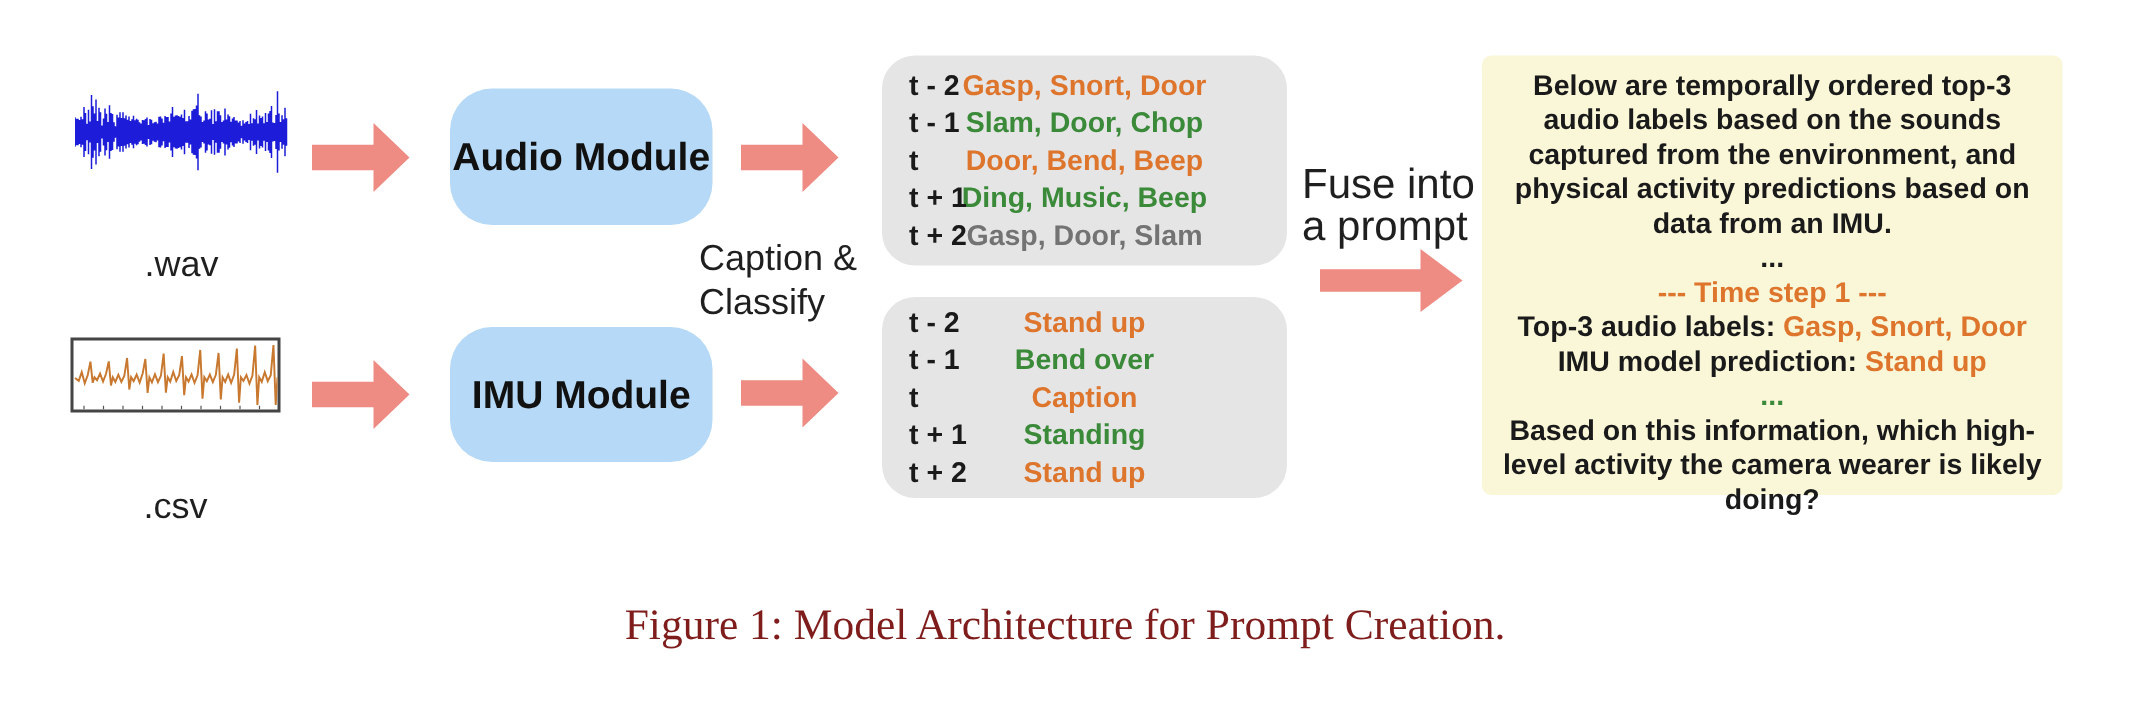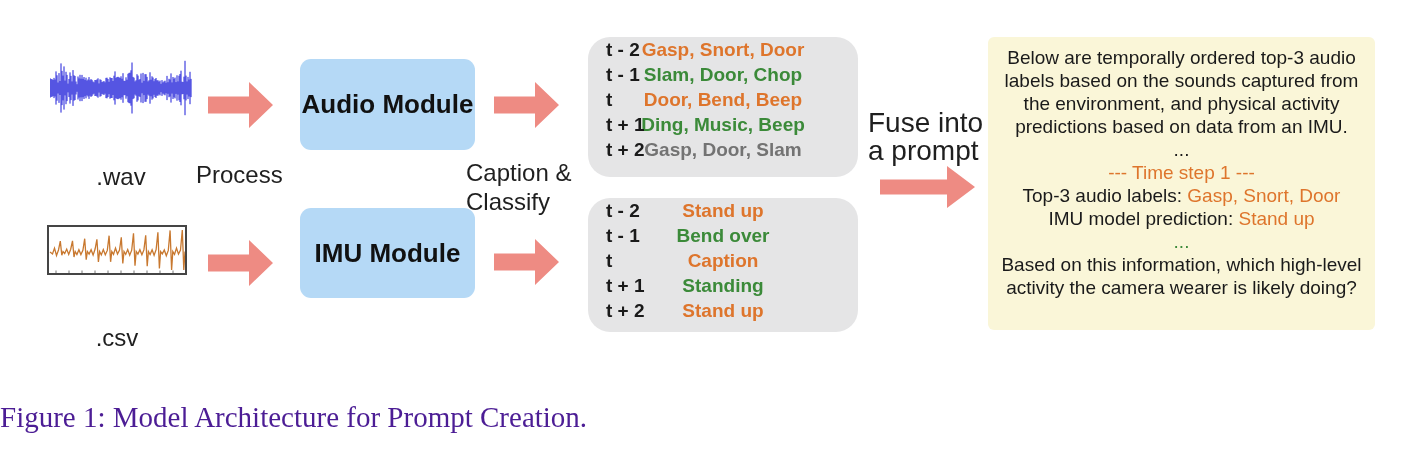--- a/index.html
+++ b/index.html
@@ -10,48 +10,48 @@
   .txt{font-size:24px;line-height:29px;color:#1f1f1f;}
   .file-lbl{font-size:24px;text-align:center;color:#1f1f1f;margin-top:40px;}
   .wav-svg{position:absolute;left:50px;top:57px;}
   .wav-lbl{position:absolute;left:50px;top:123px;width:142px;}
   .csv-box{position:absolute;left:47px;top:225px;width:136px;height:46px;border:2px solid #454545;background:#fff;}
   .csv-lbl{position:absolute;left:47px;top:284px;width:140px;}
   .arrow{position:absolute;}
   .arrow polygon{fill:var(--salmon);}
   .module{
     position:absolute;left:300px;width:175px;background:var(--module-blue);
-    border-radius:11px;display:flex;align-items:center;justify-content:center;
+    border-radius:28px;display:flex;align-items:center;justify-content:center;
     font-size:26px;font-weight:bold;color:#111;
   }
   .module.audio{top:59px;height:91px;}
-  .module.imu{top:208px;height:90px;}
+  .module.imu{top:218px;height:90px;}
   .panel{
     position:absolute;left:588px;width:270px;background:var(--panel-gray);
-    border-radius:22px;display:flex;flex-direction:column;
+    border-radius:22px;display:flex;flex-direction:column;justify-content:center;
     font-size:19px;font-weight:bold;
   }
   .panel.audio{top:37px;height:140px;}
   .panel.imu{top:198px;height:134px;}
   .prow{position:relative;line-height:25px;}
   .prow .t{position:absolute;left:18px;color:#1a1a1a;}
   .prow .v{display:block;text-align:center;width:100%;}
   .process{position:absolute;left:196px;top:160px;}
   .capclass{position:absolute;left:466px;top:158px;}
   .fuse{position:absolute;left:868px;top:109px;line-height:28px;font-size:28px;}
   .prompt{
     position:absolute;left:988px;top:37px;width:387px;height:293px;
     background:var(--prompt-yellow);border-radius:6px;box-sizing:border-box;
-    padding:9px 13px;text-align:center;font-size:19px;font-weight:normal;line-height:23px;color:#1a1a1a;
+    padding:9px 13px;text-align:center;font-size:19px;font-weight:bold;line-height:23px;color:#1a1a1a;
   }
   .orange{color:var(--orange);}
   .green{color:var(--green);}
   .caption{
-    position:absolute;left:0;top:401px;width:1420px;text-align:left;
-    font-family:"Liberation Serif", serif;font-size:29px;color:#4c1d95;
+    position:absolute;left:0;top:401px;width:1420px;text-align:center;
+    font-family:"Liberation Serif", serif;font-size:29px;color:#7f1d1d;
   }
 </style>
 </head>
 <body>
 
 <div class="canvas">
 
   <svg class="wav-svg" width="142" height="62" viewBox="0 0 142 62">
     <path id="wav-path" fill="none" stroke-width="1" d="M0 21.2L0 40.8M1 22.1L1 39.9M2 22.1L2 39.9M3 23.0L3 39.0M4 20.9L4 41.1M5 22.5L5 39.5M6 14.4L6 47.6M7 18.3L7 43.7M8 25.5L8 36.5M9 16.1L9 45.9M10 24.0L10 38.0M11 6.4L11 55.6M12 13.9L12 48.1M13 18.6L13 43.4M14 9.4L14 52.6M15 23.6L15 38.4M16 14.8L16 47.2M17 17.9L17 44.1M18 26.6L18 35.4M19 22.0L19 40.0M20 15.4L20 46.6M21 18.9L21 43.1M22 24.4L22 37.6M23 13.1L23 48.9M24 18.3L24 43.7M25 19.0L25 43.0M26 24.5L26 37.5M27 27.2L27 34.8M28 19.5L28 42.5M29 21.4L29 40.6M30 17.8L30 44.2M31 21.7L31 40.3M32 17.9L32 44.1M33 21.8L33 40.2M34 20.0L34 42.0M35 22.8L35 39.2M36 20.7L36 41.3M37 23.6L37 38.4M38 22.5L38 39.5M39 20.1L39 41.9M40 23.2L40 38.8M41 22.1L41 39.9M42 22.9L42 39.1M43 24.5L43 37.5M44 25.3L44 36.7M45 23.0L45 39.0M46 23.1L46 38.9M47 22.4L47 39.6M48 21.3L48 40.7M49 26.4L49 35.6M50 22.3L50 39.7M51 22.9L51 39.1M52 25.1L52 36.9M53 24.5L53 37.5M54 24.1L54 37.9M55 25.3L55 36.7M56 20.9L56 41.1M57 20.7L57 41.3M58 22.0L58 40.0M59 24.8L59 37.2M60 20.3L60 41.7M61 21.0L61 41.0M62 21.0L62 41.0M63 24.0L63 38.0M64 18.7L64 43.3M65 14.4L65 47.6M66 20.9L66 41.1M67 20.0L67 42.0M68 19.8L68 42.2M69 20.3L69 41.7M70 20.9L70 41.1M71 19.3L71 42.7M72 21.7L72 40.3M73 16.2L73 45.8M74 23.8L74 38.2M75 23.9L75 38.1M76 20.3L76 41.7M77 22.7L77 39.3M78 16.8L78 45.2M79 15.9L79 46.1M80 15.7L80 46.3M81 13.3L81 48.7M82 5.5L82 56.5M83 19.9L83 42.1M84 20.7L84 41.3M85 24.4L85 37.6M86 23.3L86 38.7M87 17.2L87 44.8M88 18.6L88 43.4M89 22.7L89 39.3M90 22.1L90 39.9M91 16.5L91 45.5M92 25.7L92 36.3M93 15.9L93 46.1M94 23.9L94 38.1M95 17.2L95 44.8M96 17.2L96 44.8M97 19.9L97 42.1M98 24.4L98 37.6M99 23.3L99 38.7M100 15.3L100 46.7M101 22.7L101 39.3M102 19.3L102 42.7M103 20.5L103 41.5M104 24.2L104 37.8M105 22.0L105 40.0M106 21.0L106 41.0M107 23.3L107 38.7M108 23.3L108 38.7M109 24.6L109 37.4M110 23.6L110 38.4M111 26.8L111 35.2M112 23.1L112 38.9M113 25.4L113 36.6M114 24.4L114 37.6M115 23.7L115 38.3M116 25.7L116 36.3M117 18.9L117 43.1M118 25.2L118 36.8M119 21.8L119 40.2M120 22.5L120 39.5M121 16.4L121 45.6M122 25.4L122 36.6M123 20.0L123 42.0M124 21.7L124 40.3M125 20.6L125 41.4M126 25.1L126 36.9M127 18.3L127 43.7M128 24.4L128 37.6M129 18.7L129 43.3M130 17.0L130 45.0M131 13.7L131 48.3M132 24.7L132 37.3M133 25.0L133 37.0M134 19.7L134 42.3M135 3.8L135 58.2M136 18.6L136 43.4M137 24.4L137 37.6M138 19.9L138 42.1M139 22.5L139 39.5M140 14.8L140 47.2M141 21.9L141 40.1" stroke="#1C1CD9"></path>
   </svg>
@@ -86,21 +86,20 @@
     <polygon points="0,15.5 41,15.5 41,1 65,24 41,47 41,32.5 0,32.5"></polygon>
   </svg>
   <svg class="arrow" style="left:494px;top:238px" width="66" height="48" viewBox="0 0 66 48">
     <polygon points="0,15.5 41,15.5 41,1 65,24 41,47 41,32.5 0,32.5"></polygon>
   </svg>
   <svg class="arrow" style="left:880px;top:165px" width="96" height="44" viewBox="0 0 96 44">
     <polygon points="0,14.5 67,14.5 67,1 95,22 67,43 67,29.5 0,29.5"></polygon>
   </svg>
 
   <div class="txt process">
-    <div>Process</div>
   </div>
   <div class="txt capclass">
     <div>Caption &amp;</div>
     <div>Classify</div>
   </div>
   <div class="txt fuse">
     <div>Fuse into</div>
     <div>a prompt</div>
   </div>
 

